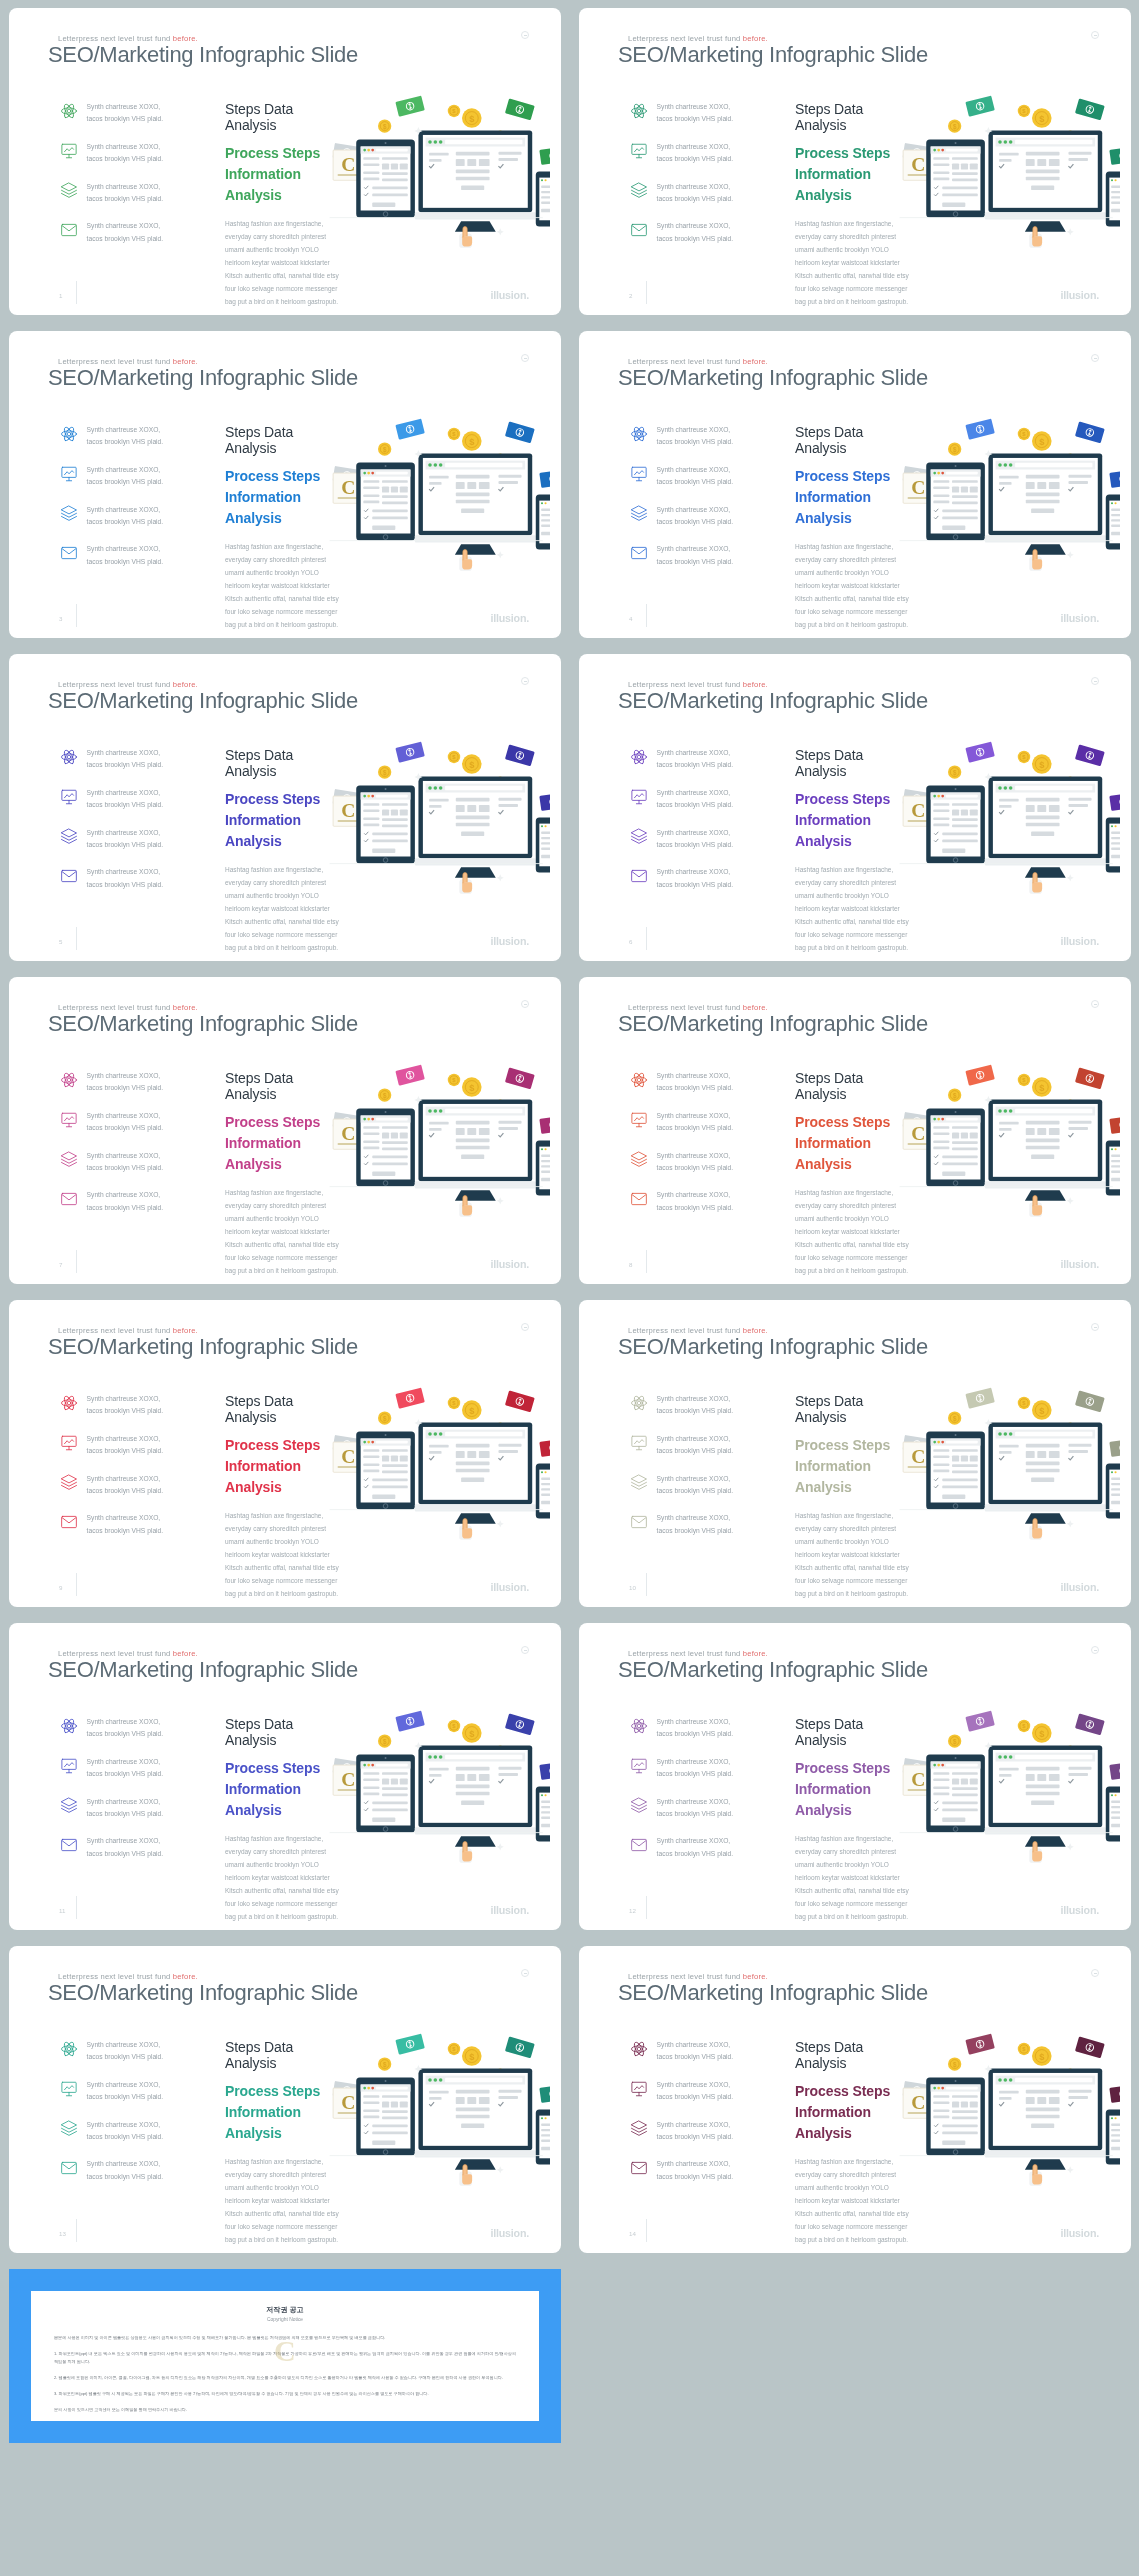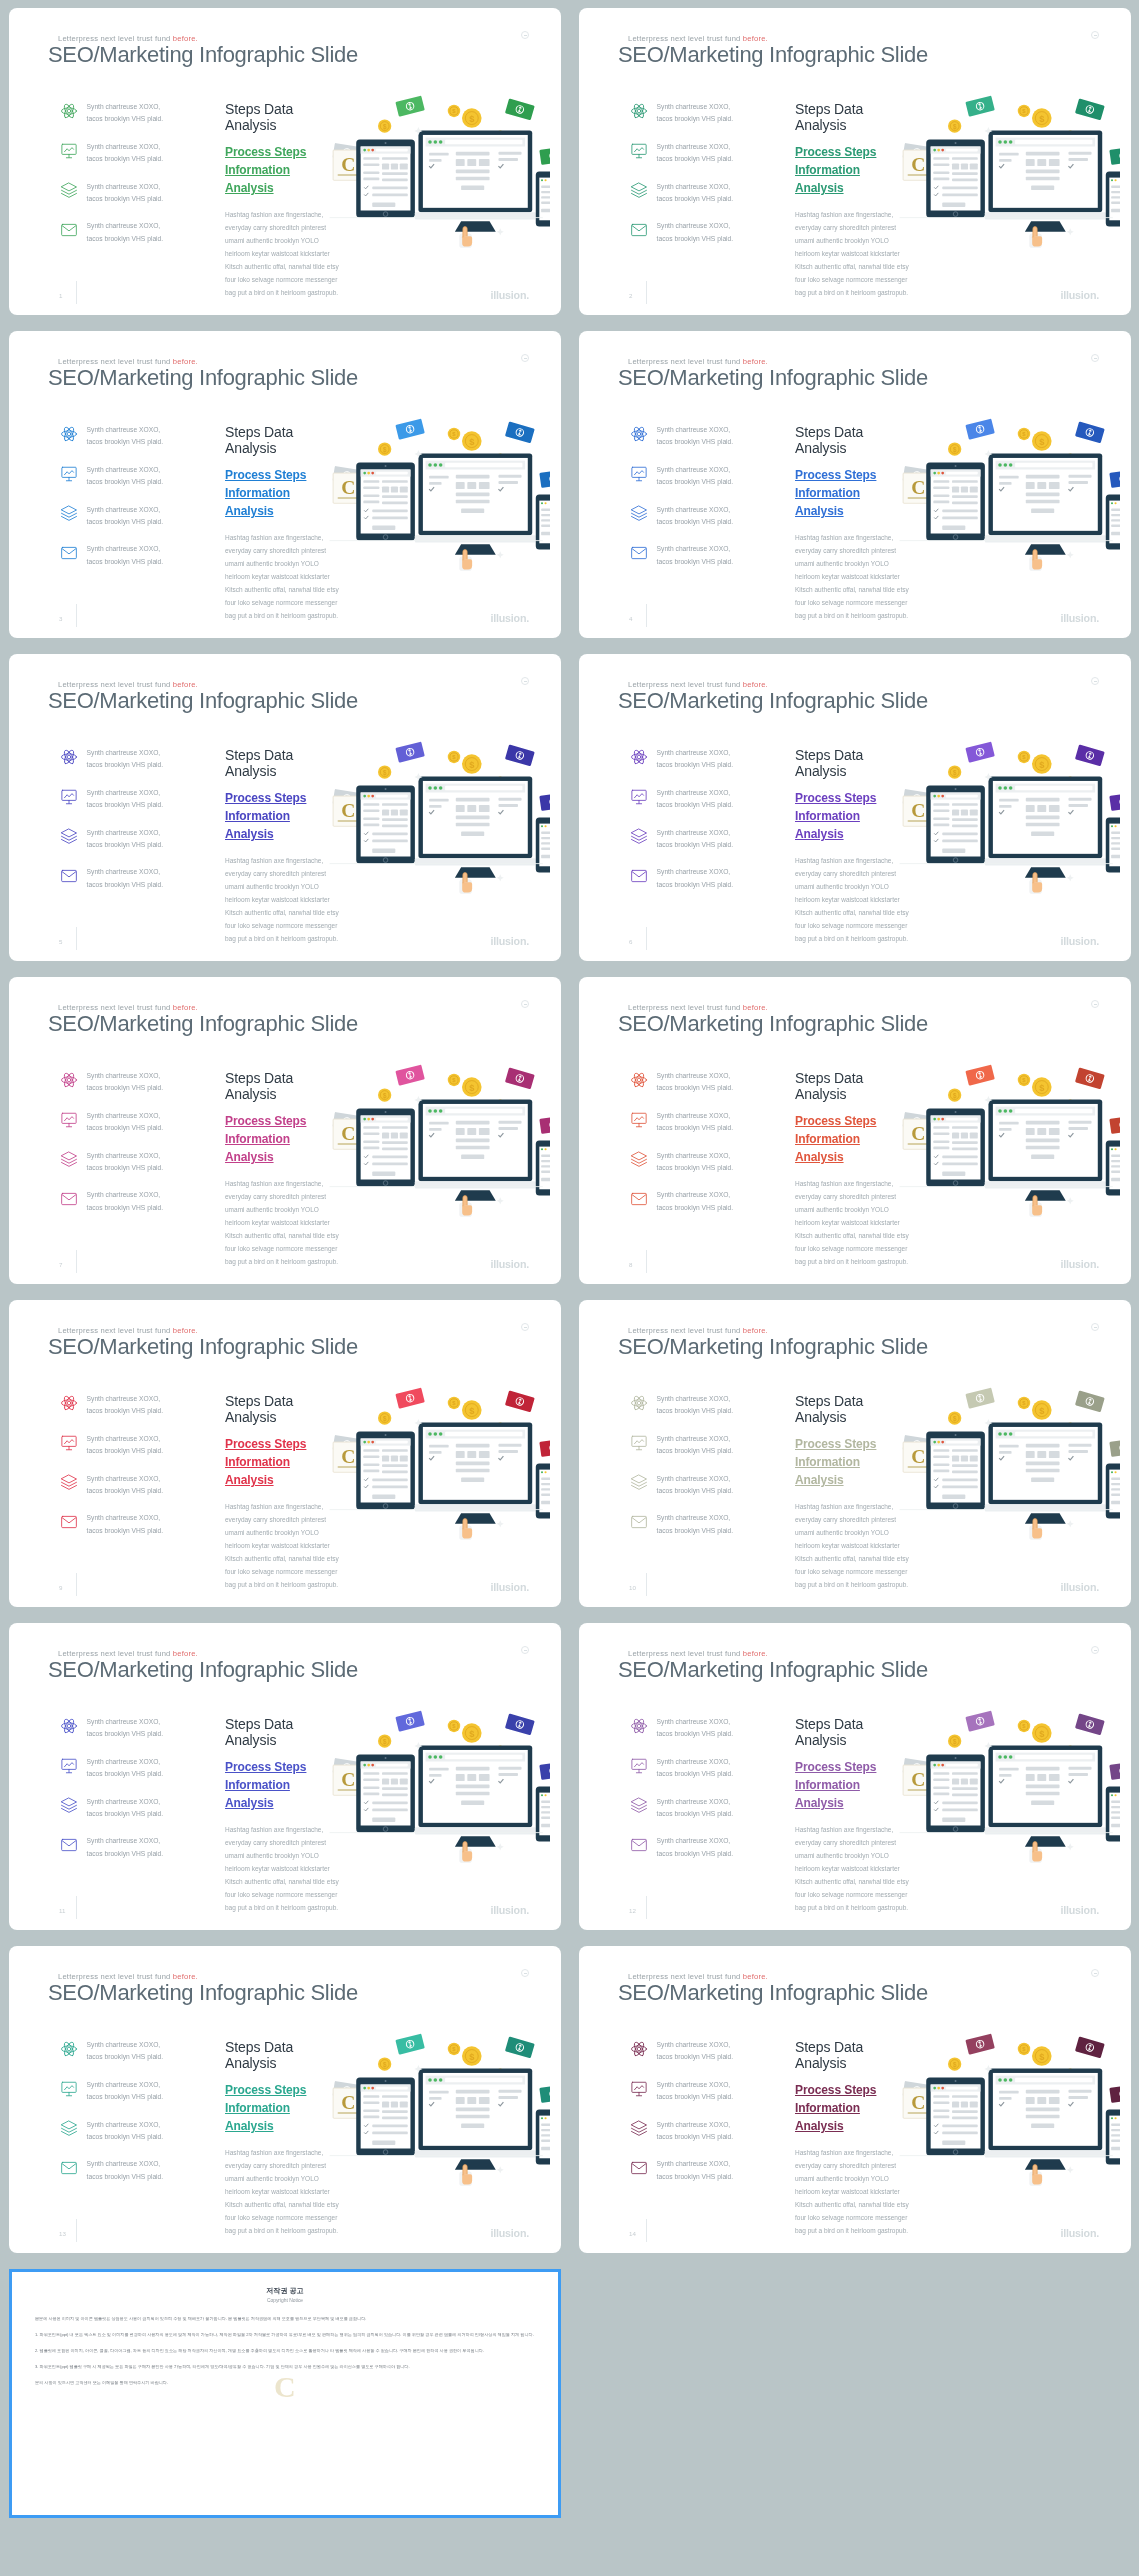--- a/index.html
+++ b/index.html
@@ -84,25 +84,24 @@
   }
   .copy h4 {
     margin:0 0 9.8px 0;
     font-size:14px;
     font-weight:400;
     color:#2f3a44;
     letter-spacing:-0.1px;
   }
   .copy h5 {
     margin:0 0 11.6px 0;
-    font-size:12px;
+    font-size:14px;
     font-weight:700;
     line-height:1.5;
     letter-spacing:-0.1px;
-    text-decoration:underline;
   }
   .copy p {
     margin:0;
     font-size:6.5px;
     line-height:2.0;
     color:#a2abb1;
   }
 
   
   .art {
@@ -147,22 +146,22 @@
     width:3.6px; height:0.9px;
     background:#d9e0e3;
   }
   .copyright-wrap {
     width:570px;
     padding:8px 9px 12.5px 9px;
   }
   .copyright {
     position:relative;
     background:#3d9cf4;
-    height:249px;
-    padding:3px;
+    height:174px;
+    padding:22px;
   }
   .cr-inner {
     background:#ffffff;
     height:100%;
     padding:14.2px 23px;
     position:relative;
   }
   .cr-title {
     text-align:center;
     font-size:7.1px;

